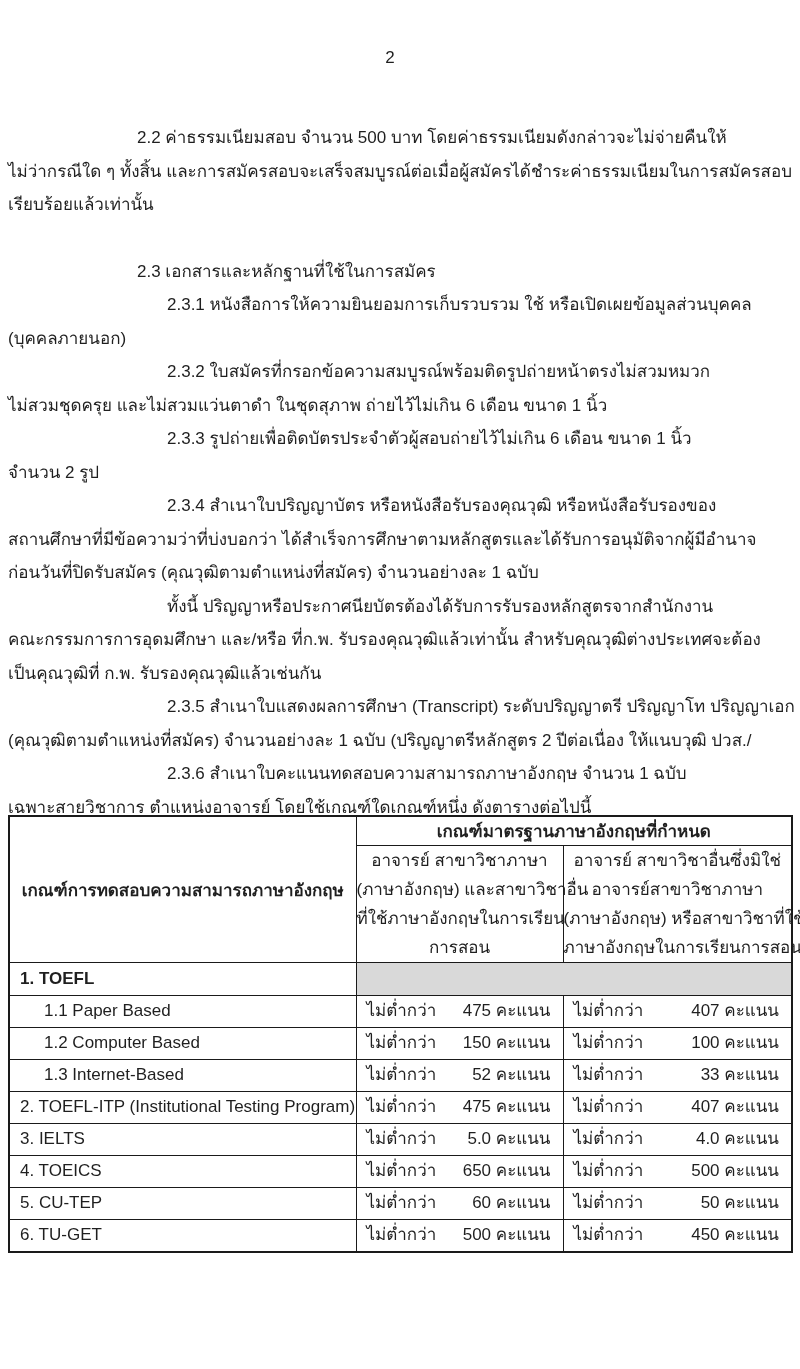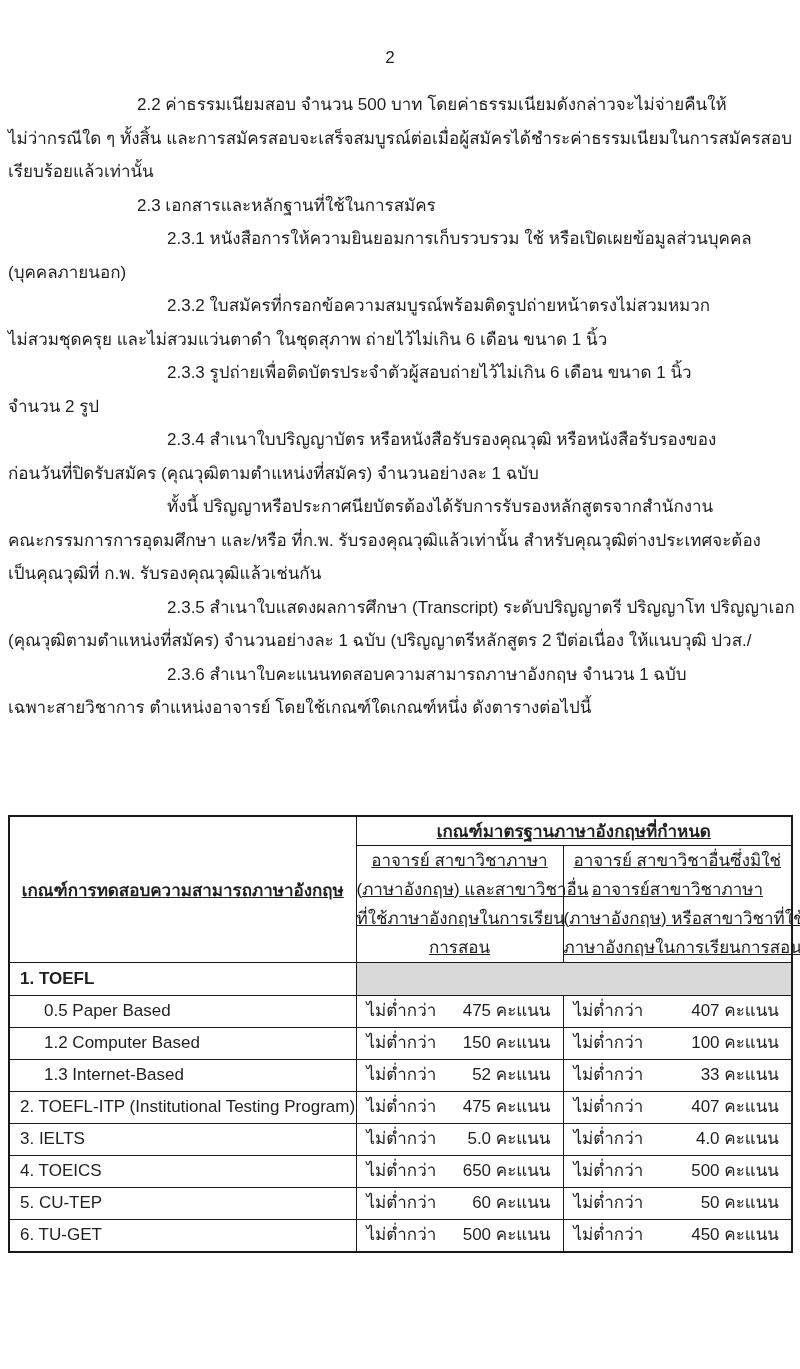--- a/index.html
+++ b/index.html
@@ -9,31 +9,31 @@
     -webkit-font-smoothing:antialiased;
   }
   .page-number{
     position:absolute;top:48px;left:0;width:780px;text-align:center;
     font-size:17px;
   }
   .text-block{
     position:absolute;top:88px;left:8px;width:784px;font-size:17px;
   }
   .doc-line{line-height:33.5px;white-space:nowrap;}
-  .ind-a{padding-left:129px;}   
+  .ind-a{padding-left:129px;margin-top:33px;}   
   .ind-b{padding-left:159px;}   
   .bold{font-weight:normal;}
 
   .table-block{position:absolute;top:815px;left:8px;}
   table{
     border-collapse:collapse;table-layout:fixed;width:783px;
     font-size:17px;border:2px solid #1a1a1a;
   }
   th,td{border:1px solid #1a1a1a;padding:0;vertical-align:middle;}
-  th{font-weight:bold;text-align:center;text-decoration:underline;}
+  th{font-weight:bold;text-align:center;}
   .h-top{height:29px;}
   .h-sub{height:116px;margin-left:32px;}
   .h-group{height:33px;font-weight:bold;}
   .h-data{height:30px;}
   .sub-header{font-weight:normal;}
   .sub-line{line-height:29px;text-align:center;white-space:nowrap;}
   .label-cell{text-align:left;padding-left:10px;white-space:nowrap;}
   .label-sub{padding-left:34px;}
   .shaded{background:#d9d9d9;}
   .score{display:flex;align-items:flex-end;padding:0 12px 4px 10px;}
@@ -50,20 +50,21 @@
   <div class="doc-line"><span>ไม่ว่ากรณีใด ๆ ทั้งสิ้น และการสมัครสอบจะเสร็จสมบูรณ์ต่อเมื่อผู้สมัครได้ชำระค่าธรรมเนียมในการสมัครสอบ</span></div>
   <div class="doc-line"><span>เรียบร้อยแล้วเท่านั้น</span></div>
   <div class="doc-line ind-a"><span>2.3 เอกสารและหลักฐานที่ใช้ในการสมัคร</span></div>
   <div class="doc-line ind-b"><span>2.3.1 หนังสือการให้ความยินยอมการเก็บรวบรวม ใช้ หรือเปิดเผยข้อมูลส่วนบุคคล</span></div>
   <div class="doc-line"><span>(บุคคลภายนอก)</span></div>
   <div class="doc-line ind-b"><span>2.3.2 ใบสมัครที่กรอกข้อความสมบูรณ์พร้อมติดรูปถ่ายหน้าตรงไม่สวมหมวก</span></div>
   <div class="doc-line"><span>ไม่สวมชุดครุย และไม่สวมแว่นตาดำ ในชุดสุภาพ ถ่ายไว้ไม่เกิน 6 เดือน ขนาด 1 นิ้ว</span></div>
   <div class="doc-line ind-b"><span>2.3.3 รูปถ่ายเพื่อติดบัตรประจำตัวผู้สอบถ่ายไว้ไม่เกิน 6 เดือน ขนาด 1 นิ้ว</span></div>
   <div class="doc-line"><span>จำนวน 2 รูป</span></div>
   <div class="doc-line ind-b"><span>2.3.4 สำเนาใบปริญญาบัตร หรือหนังสือรับรองคุณวุฒิ หรือหนังสือรับรองของ</span></div>
+  <div class="doc-line"><span>สถานศึกษาที่มีข้อความว่าที่บ่งบอกว่า ได้สำเร็จการศึกษาตามหลักสูตรและได้รับการอนุมัติจากผู้มีอำนาจ</span></div>
   <div class="doc-line"><span>ก่อนวันที่ปิดรับสมัคร (คุณวุฒิตามตำแหน่งที่สมัคร) จำนวนอย่างละ 1 ฉบับ</span></div>
   <div class="doc-line ind-b"><span>ทั้งนี้ ปริญญาหรือประกาศนียบัตรต้องได้รับการรับรองหลักสูตรจากสำนักงาน</span></div>
   <div class="doc-line"><span>คณะกรรมการการอุดมศึกษา และ/หรือ ที่ก.พ. รับรองคุณวุฒิแล้วเท่านั้น สำหรับคุณวุฒิต่างประเทศจะต้อง</span></div>
   <div class="doc-line"><span>เป็นคุณวุฒิที่ ก.พ. รับรองคุณวุฒิแล้วเช่นกัน</span></div>
   <div class="doc-line ind-b"><span>2.3.5 สำเนาใบแสดงผลการศึกษา (Transcript) ระดับปริญญาตรี ปริญญาโท ปริญญาเอก</span></div>
   <div class="doc-line"><span>(คุณวุฒิตามตำแหน่งที่สมัคร) จำนวนอย่างละ 1 ฉบับ (ปริญญาตรีหลักสูตร 2 ปีต่อเนื่อง ให้แนบวุฒิ ปวส./</span></div>
   <div class="doc-line ind-b"><span>2.3.6 สำเนาใบคะแนนทดสอบความสามารถภาษาอังกฤษ จำนวน 1 ฉบับ</span></div>
   <div class="doc-line"><span class="bold">เฉพาะสายวิชาการ ตำแหน่งอาจารย์</span><span> โดยใช้เกณฑ์ใดเกณฑ์หนึ่ง ดังตารางต่อไปนี้</span></div>
 </div>
 
@@ -91,21 +92,21 @@
           <div class="sub-line">อาจารย์สาขาวิชาภาษา</div>
           <div class="sub-line">(ภาษาอังกฤษ) หรือสาขาวิชาที่ใช้</div>
           <div class="sub-line">ภาษาอังกฤษในการเรียนการสอน</div>
         </th>
       </tr>
       <tr class="h-group">
         <td class="label-cell">1. TOEFL</td>
         <td colspan="2" class="shaded"></td>
       </tr>
       <tr class="h-data">
-        <td class="label-cell label-sub">0.5 Paper Based</td>
+        <td class="label-cell label-sub">1.1 Paper Based</td>
         <td>
             <div class="score">
               <span class="min">ไม่ต่ำกว่า</span>
               <span class="val">475 คะแนน</span>
             </div>
           </td>
         <td>
             <div class="score">
               <span class="min">ไม่ต่ำกว่า</span>
               <span class="val">407 คะแนน</span>

